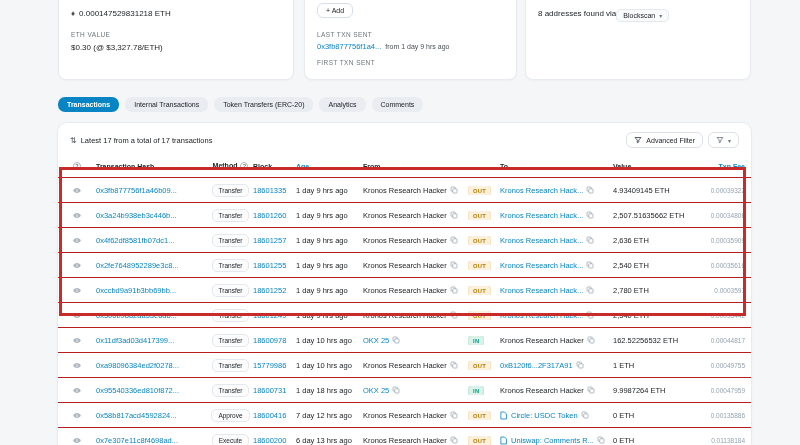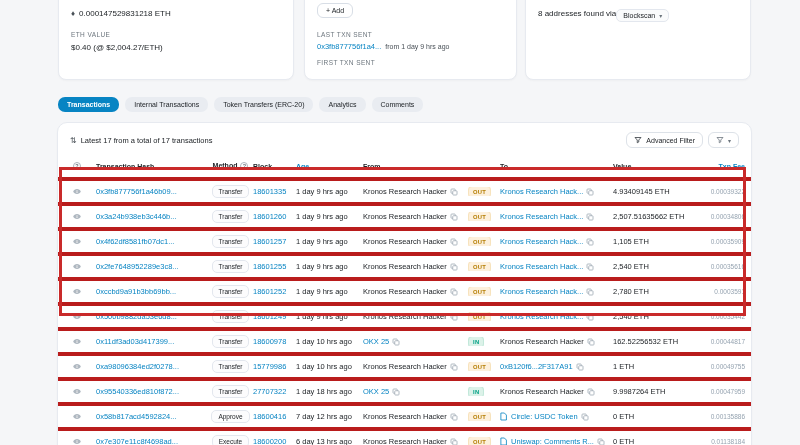--- a/index.html
+++ b/index.html
@@ -58,21 +58,21 @@
     border:1px solid #dde2e8; background:#fff; border-radius:6px; cursor:pointer;
     font-size:7px; color:#212529; padding:3px 7px; display:inline-flex; align-items:center; gap:4px; font-family:inherit;
   }
   .toolbar-right { display:flex; gap:5px; }
 
   .grid-row {
     display:grid;
     grid-template-columns:38px 112px 45px 43px 67px 105px 32px 113px 85px 55px;
     align-items:center;
     height:25px;
-    border-top:4px solid #b91c1c;
+    border-top:1px solid #b91c1c;
   }
   .thead { height:22px; border-top:none; font-weight:bold; font-size:7px; }
   .thead .blue-h { color:#0784c3; cursor:pointer; }
   .cell { white-space:nowrap; overflow:hidden; }
   .c-eye { display:flex; justify-content:center; }
   .c-fee { text-align:right; padding-right:8px; font-size:6.5px; color:#95a3b0; }
   .thead .c-fee { font-size:7px; }
   .c-method { display:flex; justify-content:center; }
   .method-badge {
     border:1px solid #e3e7ee; background:#fcfcfd; border-radius:5px;
@@ -99,21 +99,21 @@
 </style>
 </head>
 <body>
 
 <div class="card card-balance">
   <div class="bal-row">
     <span class="eth-glyph">♦</span>
     <span>0.000147529831218 ETH</span>
   </div>
   <div class="mini-label">ETH VALUE</div>
-  <div class="bal-value">$0.40 (@ $2,004.27/ETH)</div>
+  <div class="bal-value">$0.30 (@ $3,327.78/ETH)</div>
 </div>
 
 <div class="card card-info">
   <button class="add-btn">+ Add</button>
   <div class="mini-label">LAST TXN SENT</div>
   <div class="hash-row">
     <span class="link">0x3fb877756f1a4...</span>
     <span class="muted fs7">from 1 day 9 hrs ago</span>
   </div>
   <div class="mini-label" style="margin-top:8px;">FIRST TXN SENT</div>
@@ -282,21 +282,21 @@
         <div class="cell"><span class="dir-badge dir-out">OUT</span></div>
         <div class="cell addr-cell">
           <span class="link">Kronos Research Hack...</span>
           <span class="icon-btn">
             <svg width="8" height="8" viewBox="0 0 16 16">
               <rect x="5.5" y="5.5" width="8.5" height="8.5" rx="1.5" fill="none" stroke="#97a3ae" stroke-width="1.5"></rect>
               <path d="M10.5 5.5V3.5A1.5 1.5 0 0 0 9 2H3.5A1.5 1.5 0 0 0 2 3.5V9a1.5 1.5 0 0 0 1.5 1.5h2" fill="none" stroke="#97a3ae" stroke-width="1.5"></path>
             </svg>
           </span>
         </div>
-        <div class="cell">1,105 ETH</div>
+        <div class="cell">2,636 ETH</div>
         <div class="cell c-fee">0.00035909</div>
       </div>
       <div class="grid-row">
         <div class="cell c-eye">
           <span class="eye-wrap">
             <svg width="10" height="9" viewBox="0 0 16 16">
               <path d="M8 3.5C4.8 3.5 2.2 5.6 1.2 8c1 2.4 3.6 4.5 6.8 4.5S13.8 10.4 14.8 8C13.8 5.6 11.2 3.5 8 3.5z" fill="#aeb7c0"></path>
               <circle cx="8" cy="8" r="2" fill="#fff"></circle>
               <circle cx="8" cy="8" r="1" fill="#868e96"></circle>
             </svg>
@@ -489,21 +489,21 @@
               <path d="M8 3.5C4.8 3.5 2.2 5.6 1.2 8c1 2.4 3.6 4.5 6.8 4.5S13.8 10.4 14.8 8C13.8 5.6 11.2 3.5 8 3.5z" fill="#aeb7c0"></path>
               <circle cx="8" cy="8" r="2" fill="#fff"></circle>
               <circle cx="8" cy="8" r="1" fill="#868e96"></circle>
             </svg>
           </span>
         </div>
         <div class="cell"><span class="link">0x95540336ed810f872...</span></div>
         <div class="cell c-method">
           <span class="method-badge">Transfer</span>
         </div>
-        <div class="cell"><span class="link">27707322</span></div>
+        <div class="cell"><span class="link">18600731</span></div>
         <div class="cell">1 day 18 hrs ago</div>
         <div class="cell addr-cell">
           <span class="link">OKX 25</span>
           <span class="icon-btn">
             <svg width="8" height="8" viewBox="0 0 16 16">
               <rect x="5.5" y="5.5" width="8.5" height="8.5" rx="1.5" fill="none" stroke="#97a3ae" stroke-width="1.5"></rect>
               <path d="M10.5 5.5V3.5A1.5 1.5 0 0 0 9 2H3.5A1.5 1.5 0 0 0 2 3.5V9a1.5 1.5 0 0 0 1.5 1.5h2" fill="none" stroke="#97a3ae" stroke-width="1.5"></path>
             </svg>
           </span>
         </div>

